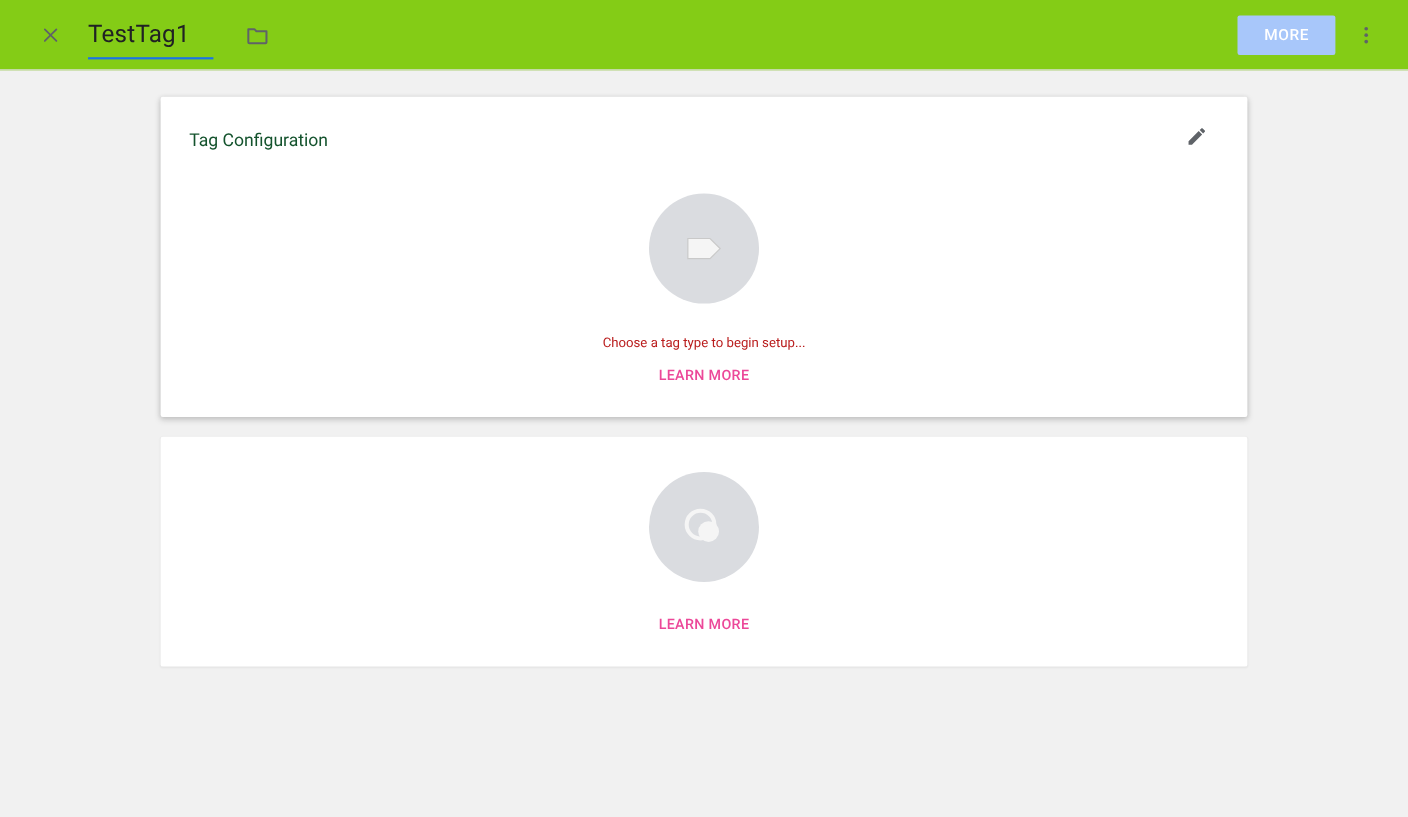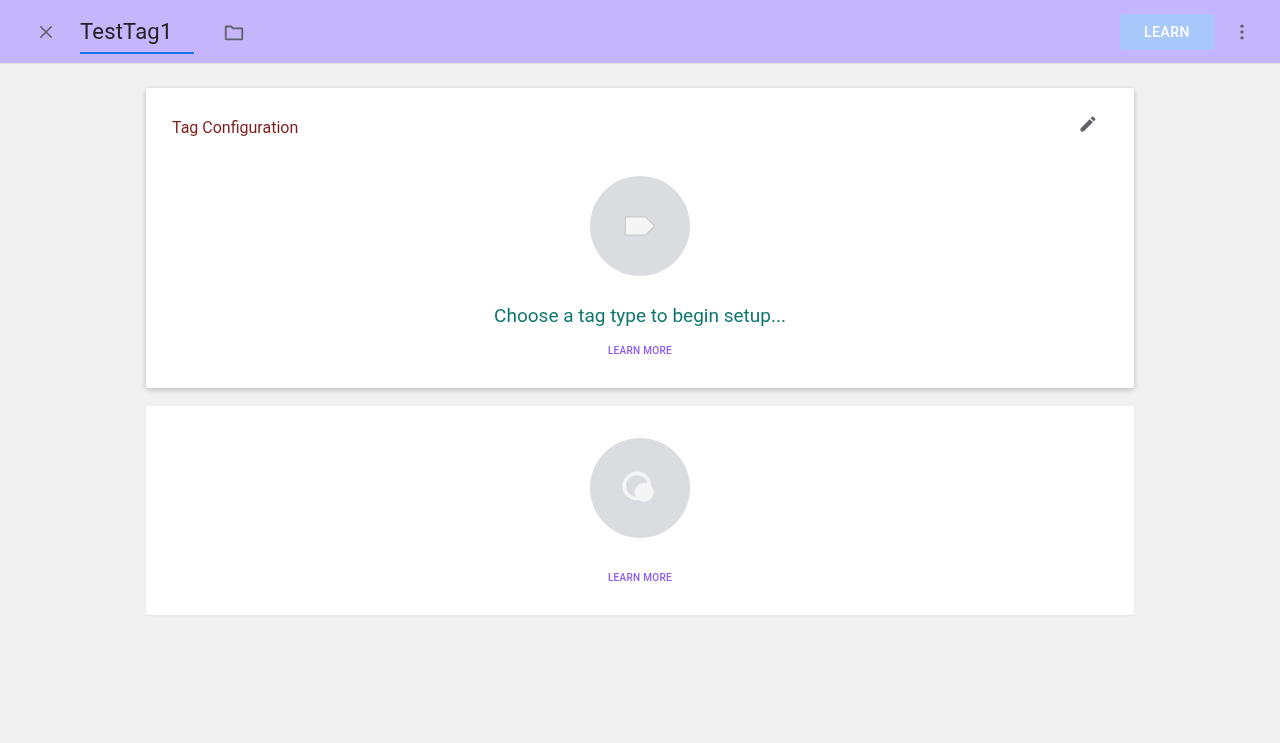--- a/index.html
+++ b/index.html
@@ -8,21 +8,21 @@
       box-sizing: border-box;
     }
     body {
       font-family: Roboto, 'Helvetica Neue', Arial, sans-serif;
       background: #f1f1f1;
       width: 1280px;
       height: 743px;
       overflow: hidden;
     }
     .top-bar {
-      background: #c4b5fd;
+      background: #84cc16;
       height: 64px;
       display: flex;
       align-items: center;
       padding: 0 18px 0 26px;
       border-bottom: 1px solid #e0e0e0;
     }
     .close-btn {
       width: 40px;
       height: 40px;
       display: flex;
@@ -105,21 +105,21 @@
     .card.shadow-small {
       box-shadow: 0 1px 2px rgba(0,0,0,0.06);
     }
     .card-header {
       display: flex;
       align-items: center;
       padding: 22px 26px 0 26px;
     }
     .card-title {
       font-size: 16px;
-      color: #7f1d1d;
+      color: #14532d;
       font-weight: 400;
     }
     .edit-btn {
       margin-left: auto;
       width: 40px;
       height: 40px;
       display: flex;
       align-items: center;
       justify-content: center;
       cursor: pointer;
@@ -134,28 +134,28 @@
       width: 100px;
       height: 100px;
       border-radius: 50%;
       background: #dadce0;
       display: flex;
       align-items: center;
       justify-content: center;
       margin: 0 auto 28px auto;
     }
     .desc-text {
-      font-size: 19px;
-      color: #0f766e;
+      font-size: 12px;
+      color: #b91c1c;
       margin-bottom: 12px;
     }
     .learn-link {
-      font-size: 10px;
+      font-size: 13px;
       font-weight: 500;
-      color: #8b5cf6;
+      color: #ec4899;
       letter-spacing: 0.3px;
       cursor: pointer;
       text-decoration: none;
     }
   </style>
 </head>
 <body>
 
 <div class="top-bar">
   <div class="close-btn">
@@ -167,21 +167,21 @@
   <div class="title-wrap">
     <input class="title-input" type="text" value="TestTag1" style="">
     <div class="title-underline"></div>
   </div>
   <div class="folder-btn">
     <svg width="22" height="22" viewBox="0 0 24 24" fill="none" stroke="#5f6368" stroke-width="2" stroke-linejoin="round">
       <path d="M3 6 h6 l2 2 h10 v11 a1 1 0 0 1 -1 1 H4 a1 1 0 0 1 -1 -1 Z"></path>
     </svg>
   </div>
   <div class="spacer"></div>
-  <button class="save-btn">LEARN</button>
+  <button class="save-btn">MORE</button>
   <div class="more-btn">
     <svg width="20" height="20" viewBox="0 0 24 24" fill="#5f6368">
       <circle cx="12" cy="5" r="2"></circle>
       <circle cx="12" cy="12" r="2"></circle>
       <circle cx="12" cy="19" r="2"></circle>
     </svg>
   </div>
 </div>
 
 <div class="content">

